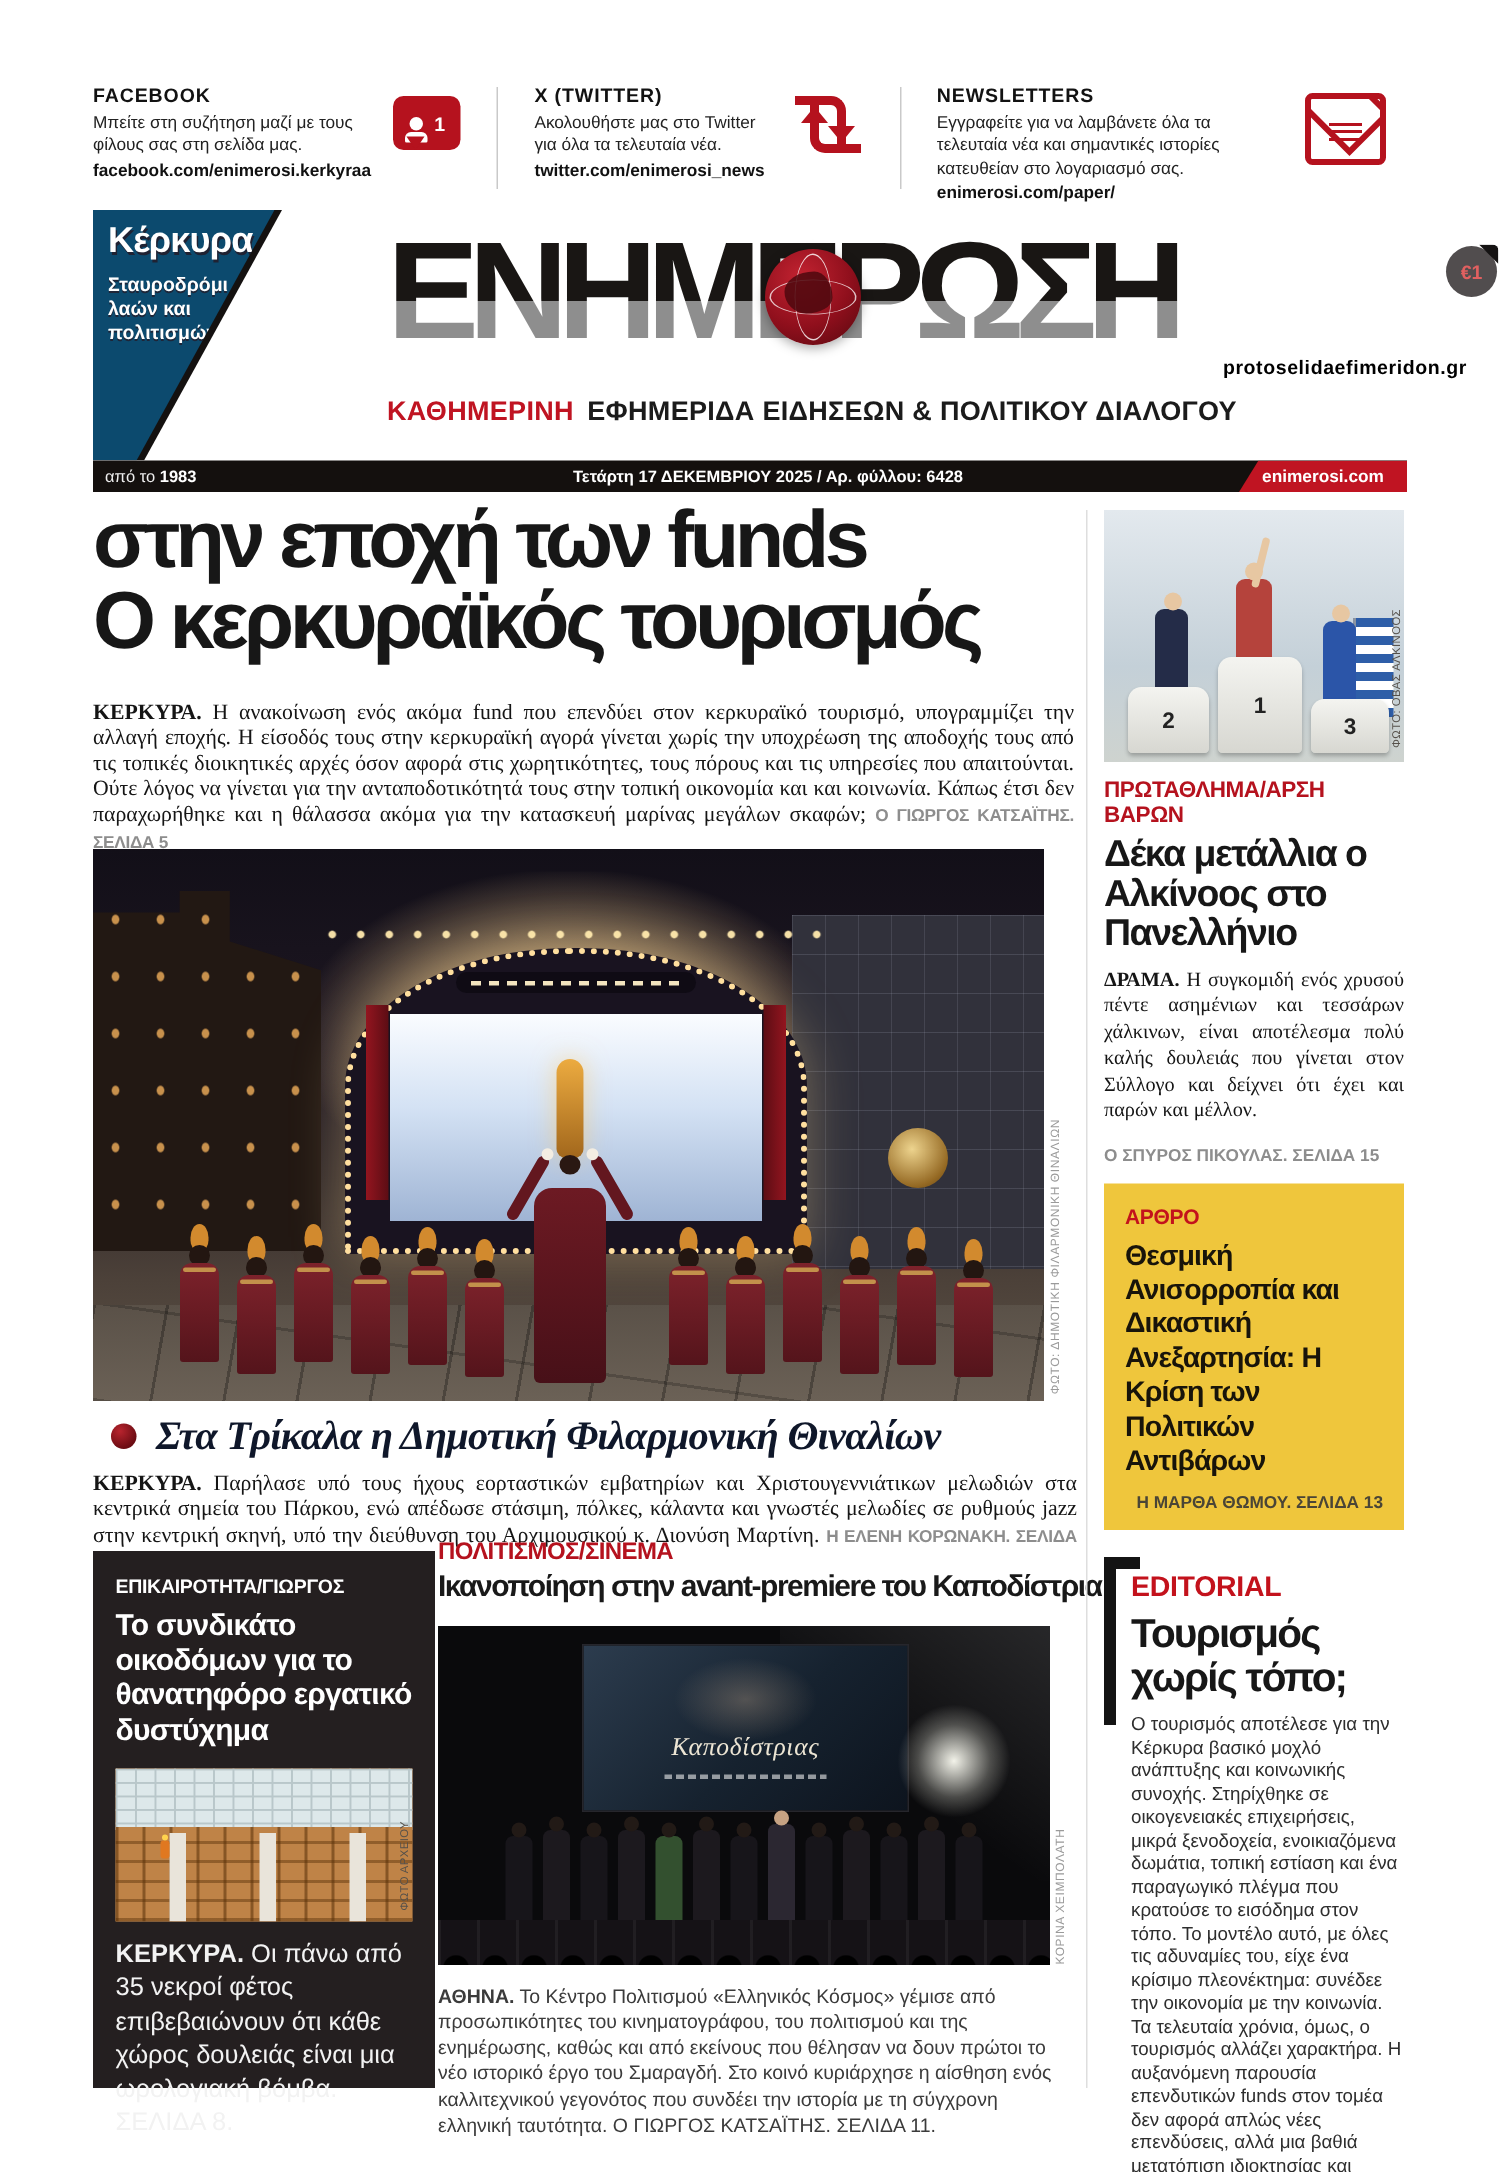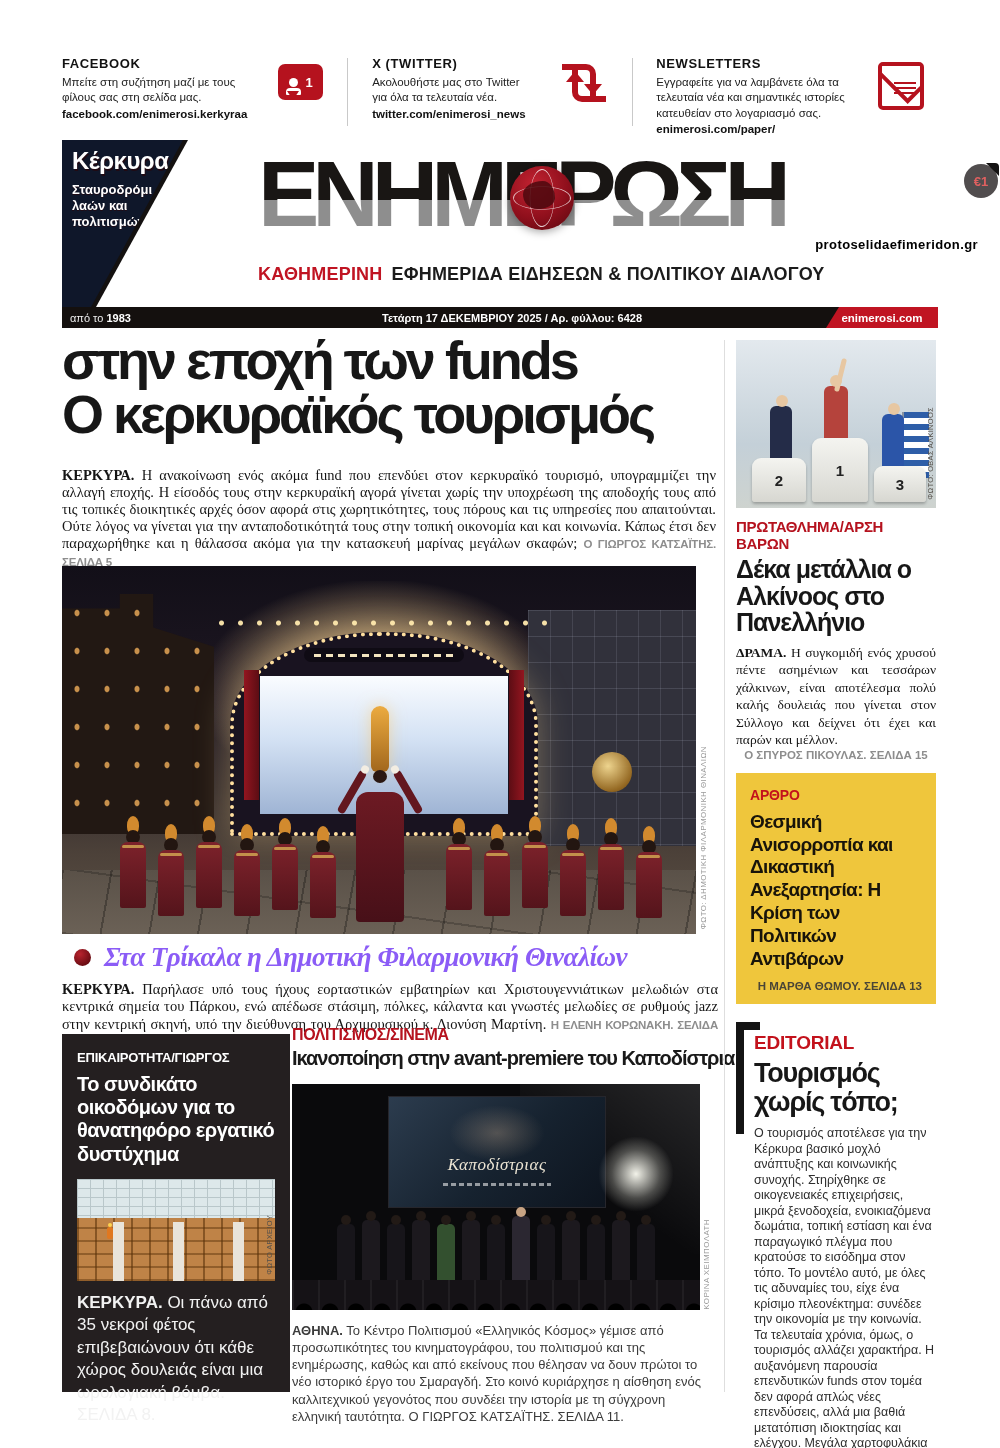--- a/index.html
+++ b/index.html
@@ -1,21 +1,21 @@
 <!DOCTYPE html>
 <html><head>
 <meta charset="utf-8">
 <style>
   html,body{margin:0;padding:0;background:#fff}
   .page{position:relative;width:1000px;height:1448px;background:#fff;overflow:hidden;
         font-family:"Liberation Sans",sans-serif;color:#161616}
 
   
   .social{position:absolute;left:62px;top:56px;width:862px;display:flex;align-items:flex-start}
-  .scol{display:flex;gap:30px;align-items:flex-start}
+  .scol{display:flex;gap:14px;align-items:flex-start}
   .stitle{font-size:13px;font-weight:800;letter-spacing:.6px;color:#121212;margin-bottom:4px}
   .sdesc{font-size:11.5px;line-height:1.33;color:#222;max-width:215px}
   .surl{font-size:11.5px;font-weight:800;color:#111;margin-top:2px}
   .sdiv{width:1px;background:#c9c9c9;height:68px;margin:2px 24px 0}
   
   .fb-icon{position:relative;width:46px;height:36px;background:#b5121e;border-radius:7px;
            display:flex;align-items:center;justify-content:center;gap:5px;margin-top:8px}
   .fb-icon::after{content:"";position:absolute;left:9px;bottom:-9px;border:9px solid transparent;border-top-color:#b5121e;border-left-width:6px;border-right-width:6px}
   .fb-person{width:9px;height:9px;border-radius:50%;background:#fff;position:relative}
   .fb-person::after{content:"";position:absolute;left:-3px;top:10px;width:15px;height:7px;background:#fff;border-radius:4px 4px 1px 1px}
@@ -29,21 +29,21 @@
   
   .mail-icon{position:relative;width:52px;height:40px;border:4px solid #b5121e;border-radius:5px;background:#fff;margin-top:6px;overflow:hidden}
   .mail-icon::before{content:"";position:absolute;left:-8px;top:-16px;width:48px;height:32px;transform:rotate(45deg);border:4px solid #b5121e;background:#fff}
   .mail-lines{position:absolute;left:12px;top:16px;width:22px;height:12px;
               background:repeating-linear-gradient(180deg,#b5121e 0 2px,transparent 2px 5px)}
 
   
   .masthead{position:absolute;left:62px;top:140px;width:876px;height:167px}
   .banner-outer{position:absolute;left:0;top:0;width:126px;height:167px;background:#141110;
                 clip-path:polygon(0 0,100% 0,27% 100%,0 100%)}
-  .banner{position:absolute;left:0;top:0;width:126px;height:167px;background:#0f172a;
+  .banner{position:absolute;left:0;top:0;width:126px;height:167px;background:#0c4a6e;
           clip-path:polygon(0 0,calc(100% - 5px) 0,calc(27% - 5px) 100%,0 100%);
           box-sizing:border-box;color:#fff;padding:7px 0 0 10px}
   .kerkyra{font-size:24px;font-weight:800;letter-spacing:-.5px;text-shadow:1px 2px 0 rgba(50,2,2,.55)}
   .tagline{margin-top:7px;width:84px;font-size:13px;font-weight:700;line-height:1.22;text-shadow:0 1px 0 rgba(50,2,2,.5)}
   .mh-title-wrap{position:absolute;left:196px;top:8px;width:565px}
   .mh-title{font-size:92px;font-weight:800;letter-spacing:-7px;line-height:1;white-space:nowrap;color:#191614}
   @supports ((-webkit-background-clip:text) or (background-clip:text)){
     .mh-title{background:linear-gradient(180deg,#191614 0 57%,#8e8e8e 57% 100%);
               -webkit-background-clip:text;background-clip:text;color:transparent}
   }
@@ -123,21 +123,21 @@
   .cond .armL::before,.cond .armR::before{content:"";position:absolute;left:0;top:-6px;width:8px;height:8px;border-radius:50%;background:#f3ede2}
   .cond .cbody{position:absolute;left:8px;top:86px;width:48px;height:130px;border-radius:12px 12px 4px 4px;
                background:linear-gradient(180deg,#6d1a23,#471018)}
   .band-credit{position:absolute;right:0;top:0;width:14px;height:100%;background:#fff;display:flex;align-items:flex-end;justify-content:center;padding-bottom:4px;box-sizing:border-box}
   .vtext{writing-mode:vertical-rl;transform:rotate(180deg);font-size:8px;color:#9a9a9a;letter-spacing:.4px;white-space:nowrap}
   .vtext-dark{writing-mode:vertical-rl;transform:rotate(180deg);font-size:7.5px;color:#55504a;letter-spacing:.3px;white-space:nowrap}
 
   
   .phil-head{position:absolute;left:74px;top:942px;display:flex;align-items:center;gap:13px}
   .globe-sm{width:17px;height:17px;border-radius:50%;background:radial-gradient(circle at 35% 30%,#b8242e,#6b0c13 72%)}
-  .phil-title{font-family:"Liberation Serif",serif;font-style:italic;font-weight:700;font-size:27px;letter-spacing:-.5px;color:#8b5cf6}
+  .phil-title{font-family:"Liberation Serif",serif;font-style:italic;font-weight:700;font-size:27px;letter-spacing:-.5px;color:#0f172a}
   .phil-body{position:absolute;left:62px;top:981px;width:656px;font-family:"Liberation Serif",serif;
              font-size:14.5px;line-height:1.2;text-align:justify;color:#151515}
 
   
   .labor{position:absolute;left:62px;top:1034px;width:228px;height:358px;background:#241f20;color:#fff;
          box-sizing:border-box;padding:16px 15px}
   .labor-kicker{font-size:13px;font-weight:800;letter-spacing:-.2px}
   .labor-hl{margin-top:8px;font-size:20px;line-height:1.16;font-weight:800;letter-spacing:-.5px}
   .labor-photo{position:relative;margin-top:13px;width:198px;height:102px;overflow:hidden;background:#b9834a}
   .lp-top{position:absolute;left:0;top:0;width:100%;height:40%;background:#dde8ea;
@@ -203,21 +203,21 @@
   .sp-pod{position:absolute;bottom:6px;background:linear-gradient(180deg,#f4f4f0,#d7d7d1);border-radius:9px 9px 3px 3px;
           display:flex;align-items:center;justify-content:center;font-weight:800;font-size:15px;color:#222;
           box-shadow:0 2px 3px rgba(0,0,0,.25)}
   .sp-p2{left:16px;width:54px;height:44px}
   .sp-p1{left:76px;width:56px;height:64px}
   .sp-p3{left:138px;width:52px;height:36px}
   .sp-credit{position:absolute;right:1px;bottom:4px}
   .sport-kicker{margin-top:10px;font-size:15px;font-weight:800;letter-spacing:-.3px;color:#b5121e}
   .sport-hl{margin-top:4px;font-size:25px;line-height:1.06;font-weight:800;letter-spacing:-1px;color:#171717}
   .sport-body{margin-top:8px;font-family:"Liberation Serif",serif;font-size:13.5px;line-height:1.3;text-align:justify;color:#151515}
-  .sport-byline{margin-top:0;text-align:center;font-size:11.5px;color:#8d8d8d;font-weight:700}
+  .sport-byline{margin-top:16px;text-align:left;font-size:11.5px;color:#8d8d8d;font-weight:700}
 
   .arthro{margin-top:12px;background:#efc63c;padding:14px 14px 12px;box-sizing:border-box}
   .arthro-kicker{font-size:14px;font-weight:800;letter-spacing:-.2px;color:#c3121c}
   .arthro-hl{margin-top:8px;font-size:19px;line-height:1.2;font-weight:800;letter-spacing:-.6px;color:#18140a}
   .arthro-byline{margin-top:10px;text-align:right;font-size:11.5px;font-weight:700;color:#4a4536}
 
   .edi{position:relative;margin-top:18px;padding-bottom:14px}
   .edi-br-tl{position:absolute;left:0;top:0;width:24px;height:112px;border-left:8px solid #141414;border-top:8px solid #141414;box-sizing:border-box}
   .edi-inner{padding:10px 0 0 18px}
   .edi-label{font-size:19px;font-weight:800;letter-spacing:-.2px;color:#c3121c}

